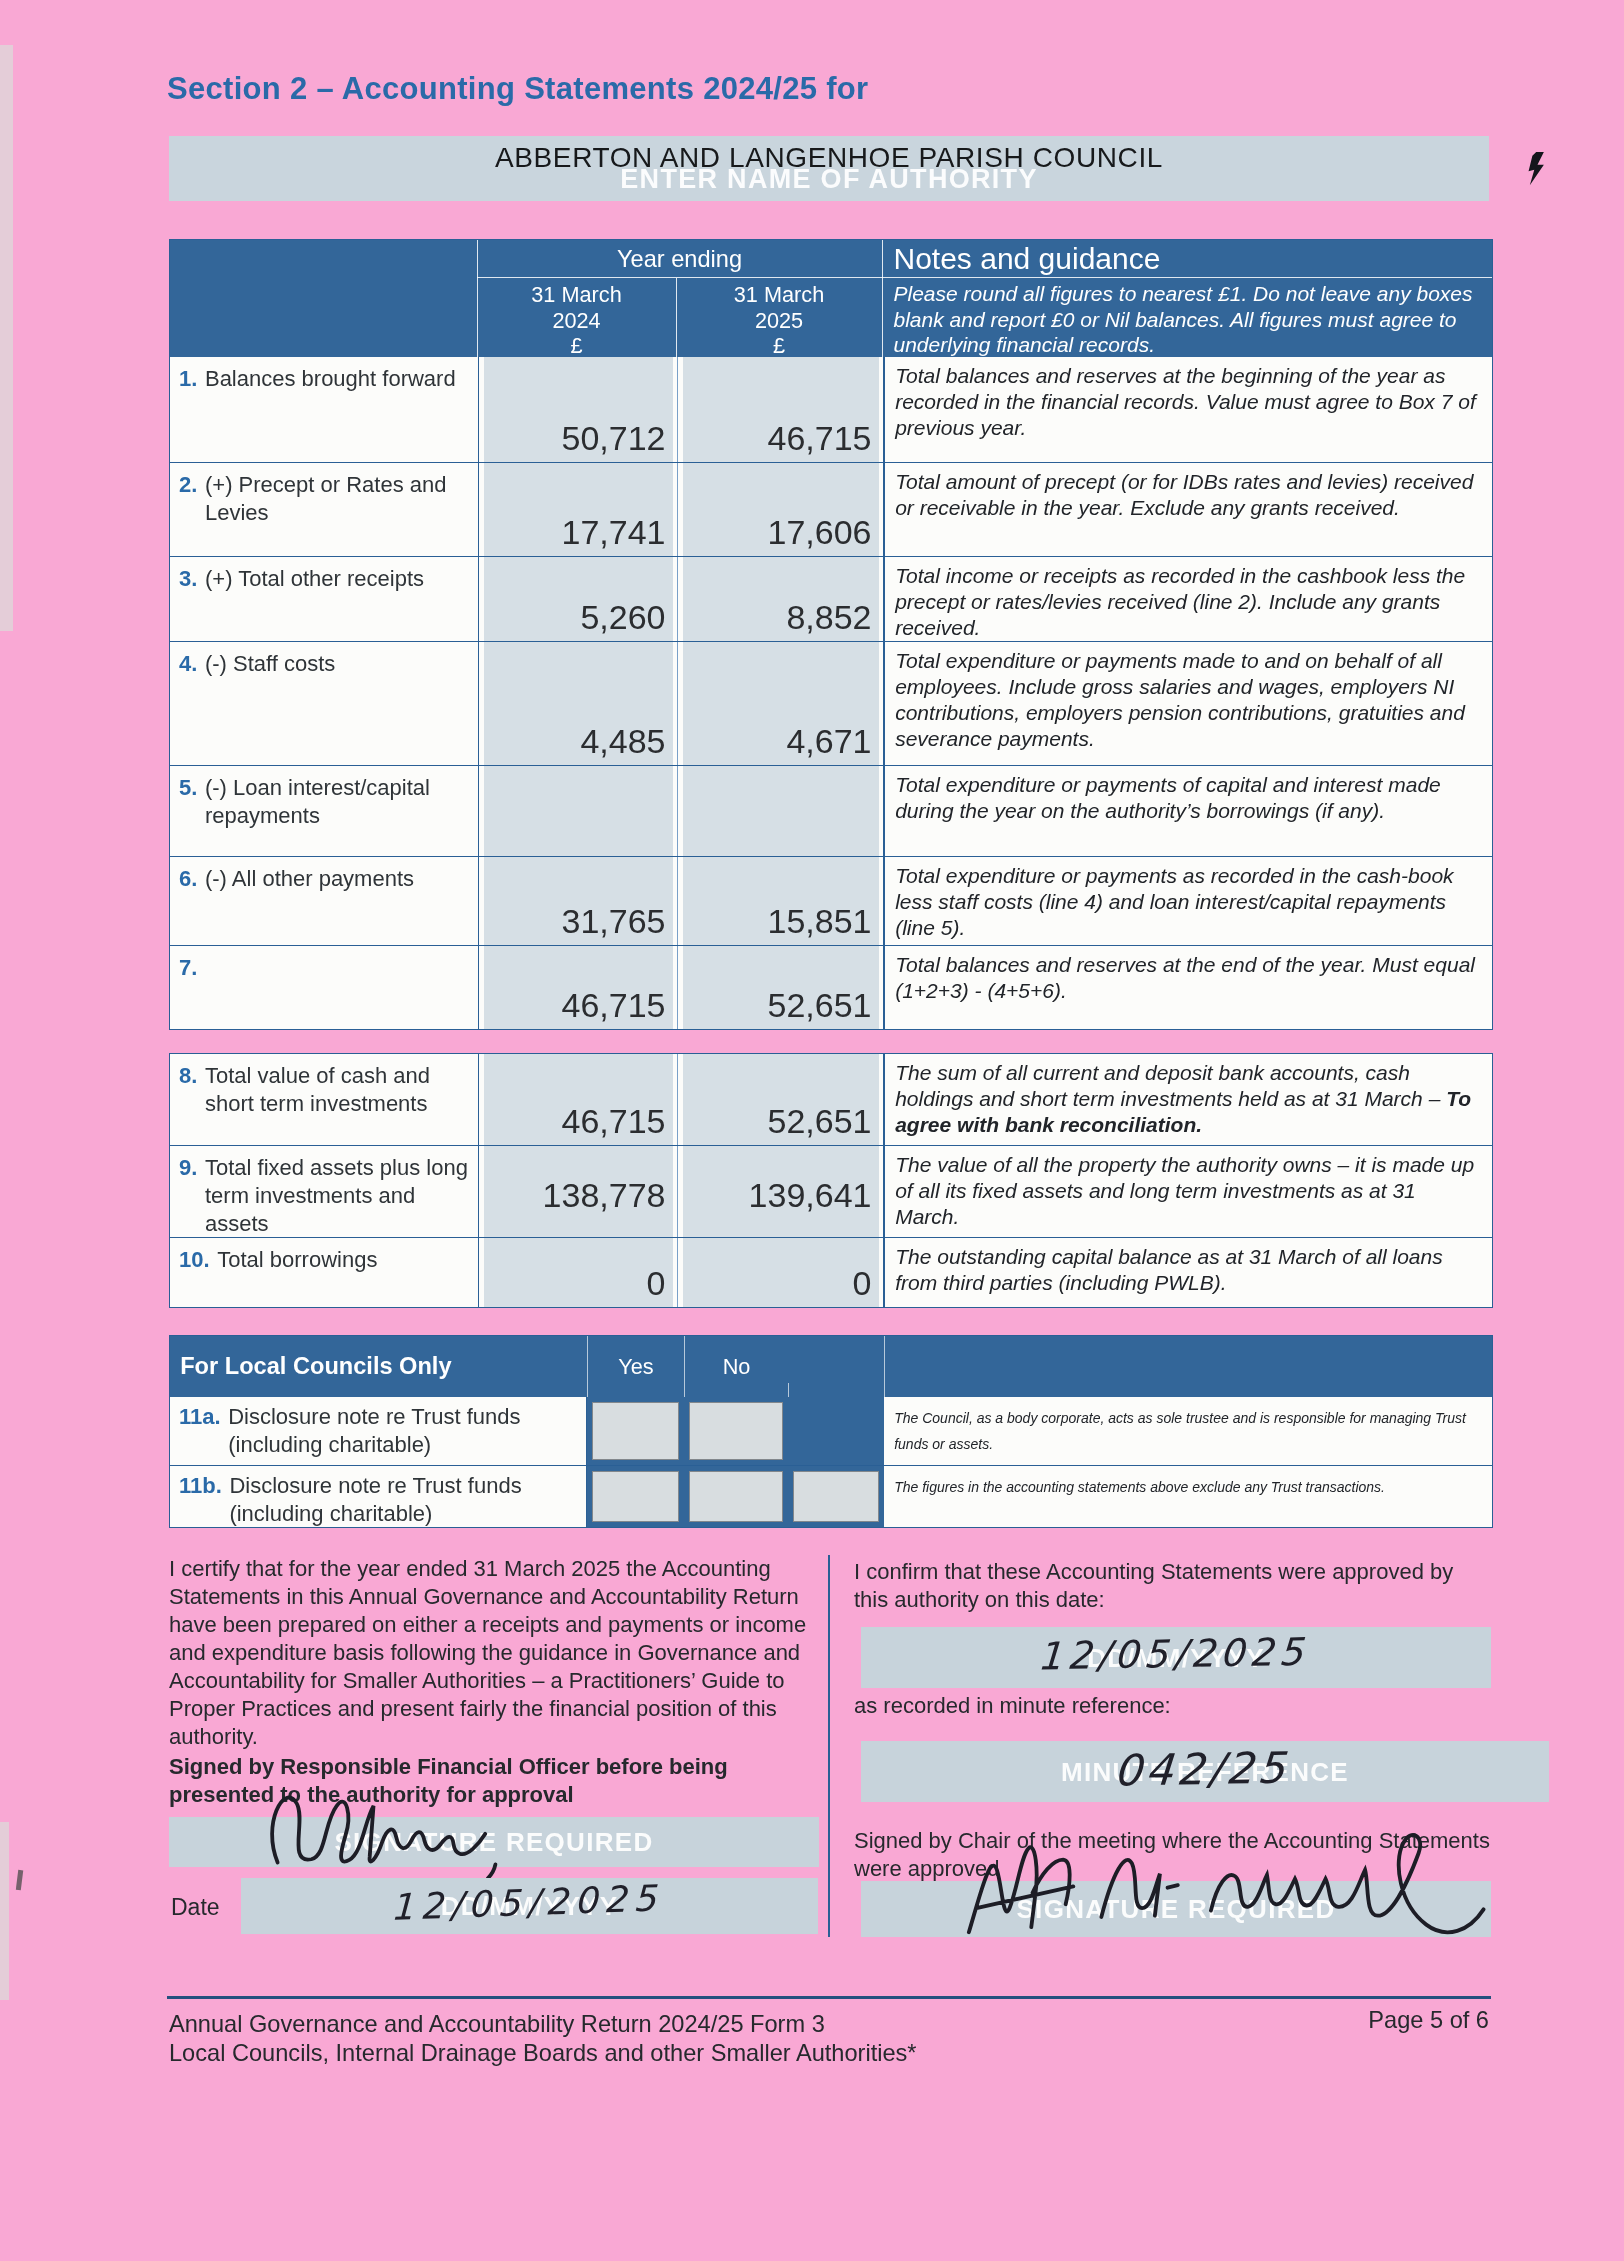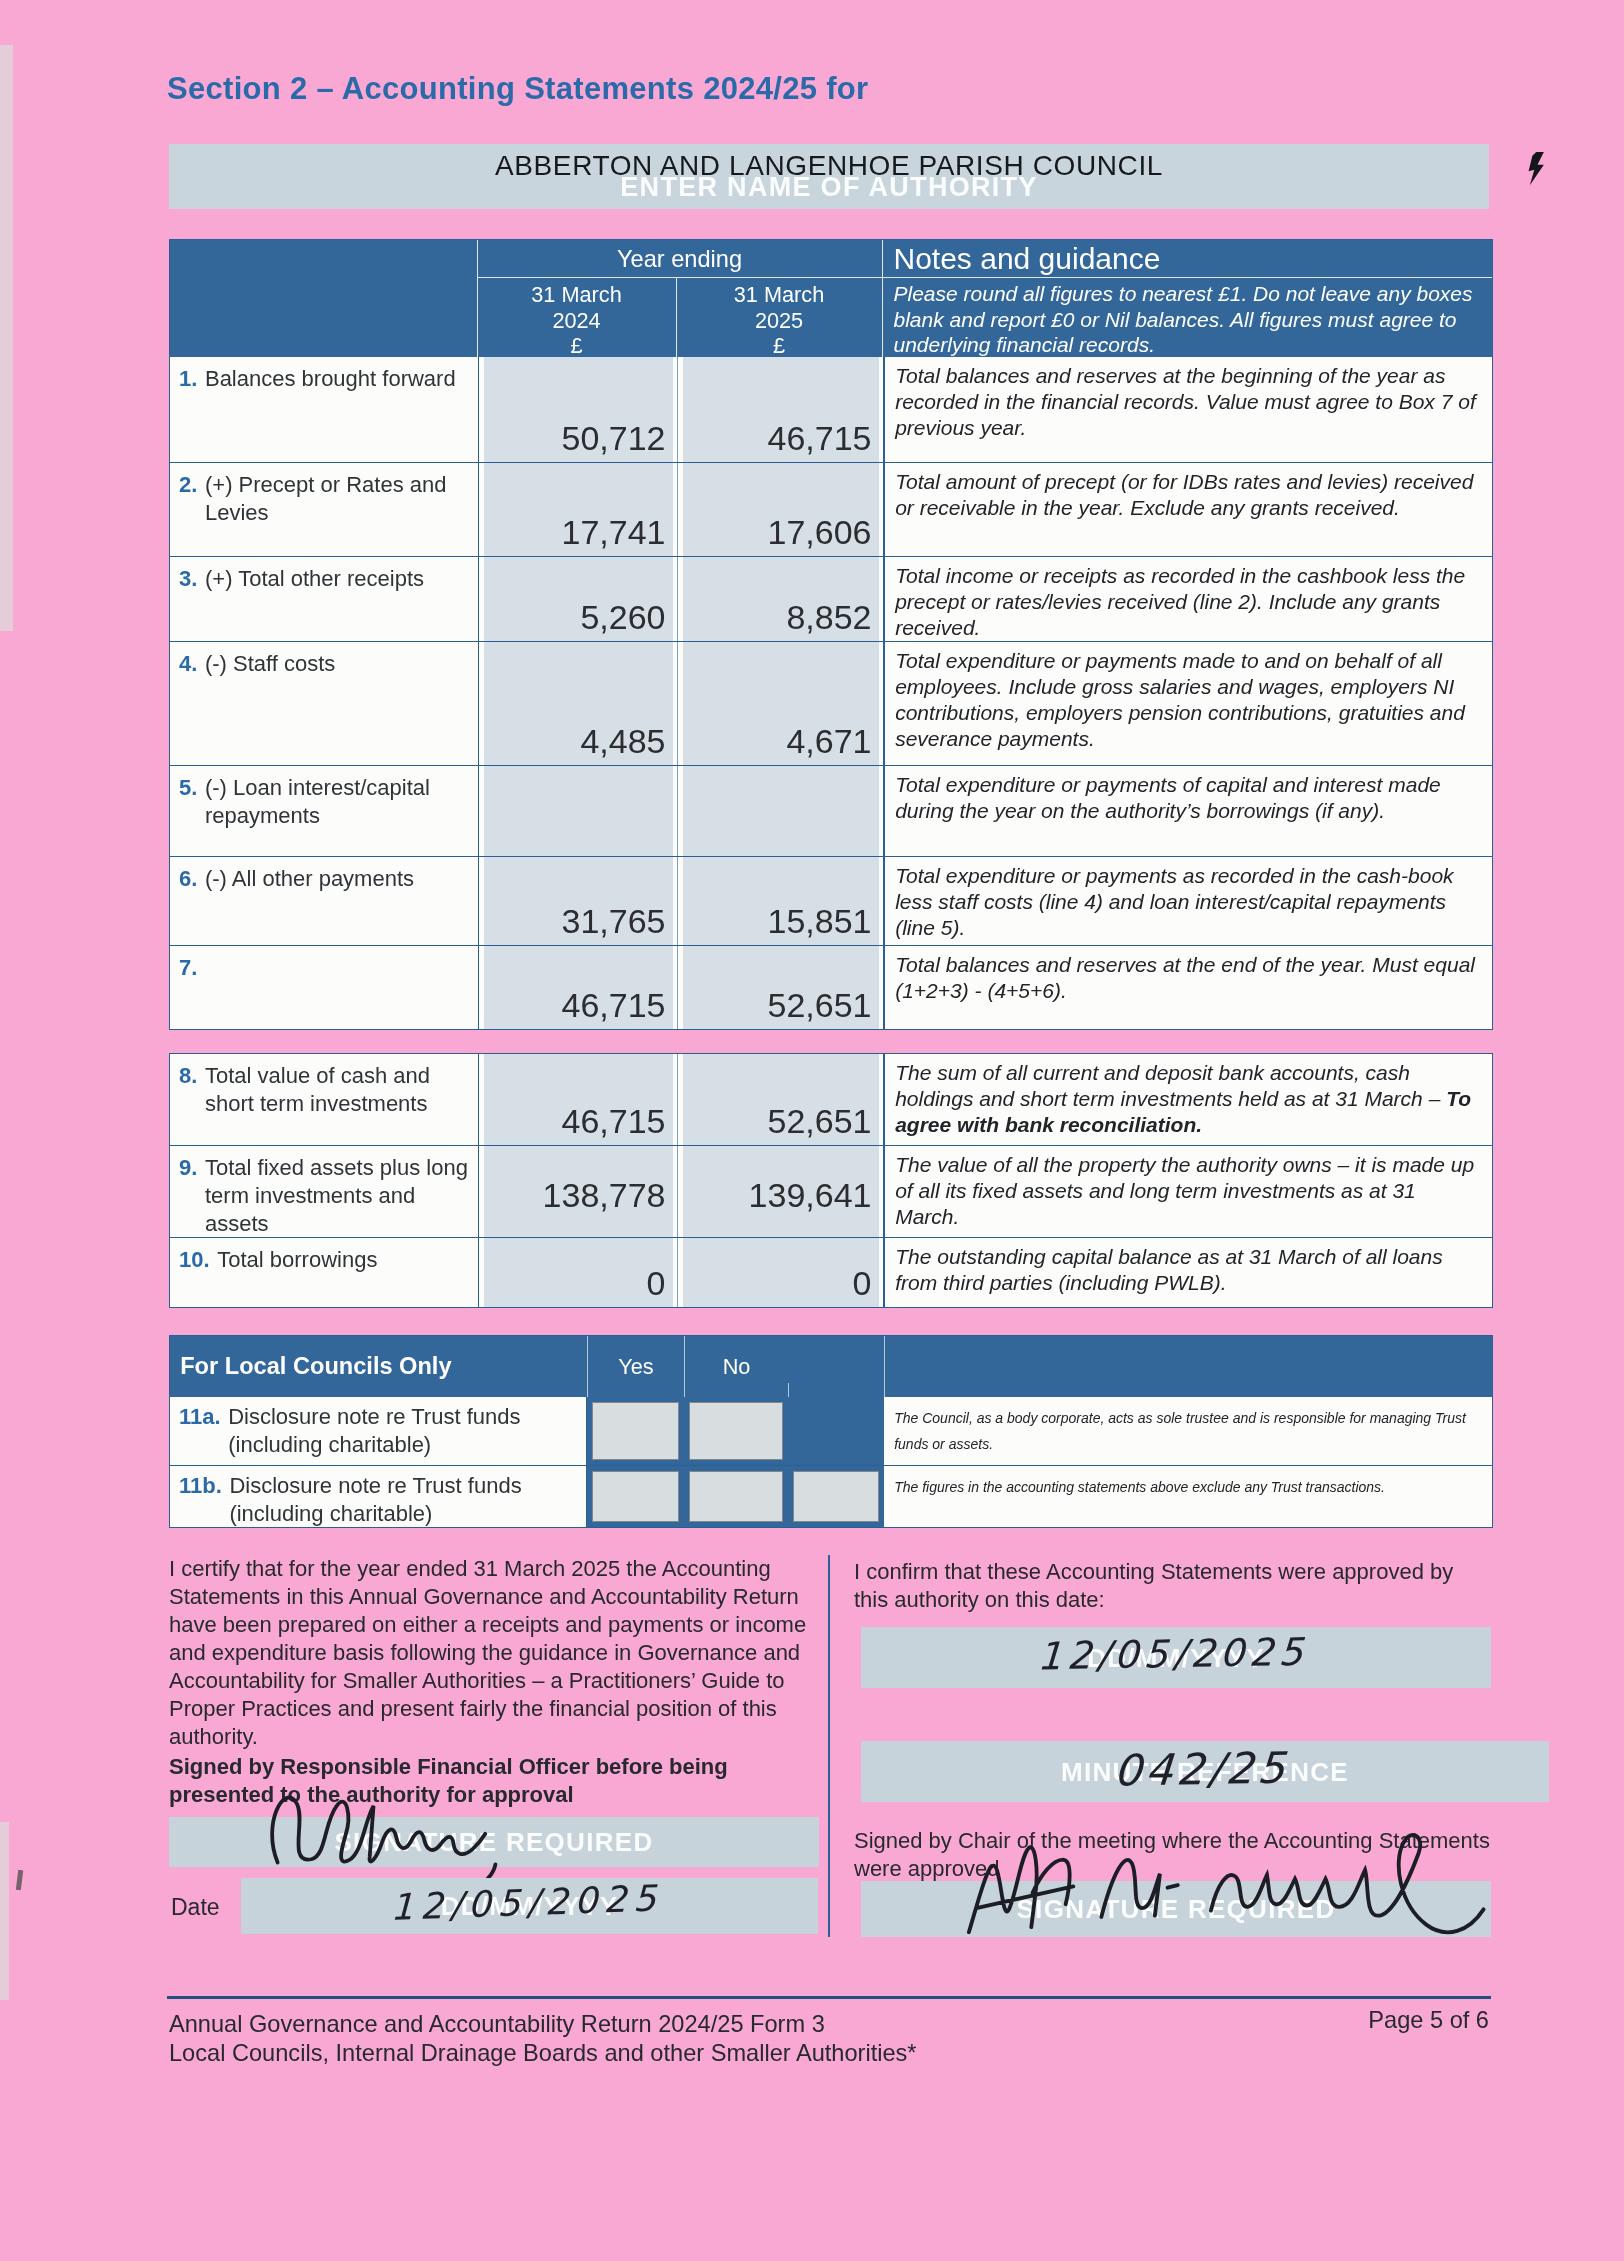--- a/index.html
+++ b/index.html
@@ -7,21 +7,21 @@
         font-family:"Liberation Sans", sans-serif;color:#23272b;overflow:hidden;}
   *{box-sizing:border-box;}
 
   
   .edge-strip{position:absolute;background:#dcddda;opacity:.7;}
   .tick-mark{position:absolute;left:16.6px;top:1870px;width:4.5px;height:20.4px;background:#4a4a4a;
              transform:rotate(7deg);opacity:.75;}
 
   
   #title{position:absolute;left:167px;top:71px;font-size:31px;font-weight:bold;color:#2a6aa8;letter-spacing:0.3px;}
-  #authority-box{position:absolute;left:169px;top:144px;width:1320px;height:65px;background:#c9d5dd;}
+  #authority-box{position:absolute;left:169px;top:136px;width:1320px;height:65px;background:#c9d5dd;}
   #authority-box .wm{position:absolute;left:0;right:0;top:28px;text-align:center;
         color:rgba(255,255,255,.93);font-weight:bold;font-size:27px;letter-spacing:1.3px;}
   #authority-box .name{position:absolute;left:0;right:0;top:6.4px;text-align:center;
         color:#17191b;font-size:28px;letter-spacing:0.6px;}
   #ink-bolt{position:absolute;left:1526px;top:152px;}
 
   
   .acct-table{position:absolute;left:169px;width:1324px;border:1.9px solid #2a5f95;background:#fcfcfa;}
   #table1{top:239px;}
   #table2{top:1053px;}
@@ -371,20 +371,21 @@
 
   <div id="bottom-divider"></div>
 
   <div id="confirm-text" class="body-text">I confirm that these Accounting Statements were approved by this authority on this date:</div>
 
   <div id="app-date-box" class="fill-box">
     <div class="wm">DD/MM/YYYY</div>
     <div class="hand">12/05/2025</div>
   </div>
 
+  <div id="minute-label" class="body-text">as recorded in minute reference:</div>
   <div id="minute-box" class="fill-box">
     <div class="wm">MINUTE REFERENCE</div>
     <div class="hand">042/25</div>
   </div>
 
   <div id="chair-label" class="body-text">Signed by Chair of the meeting where the Accounting Statements were approved</div>
   <div id="chair-box" class="fill-box">
     <div class="wm">SIGNATURE REQUIRED</div>
   </div>
   <svg id="chair-sig-svg" class="sig-svg" width="637" height="147" viewBox="0 0 1000 230">

